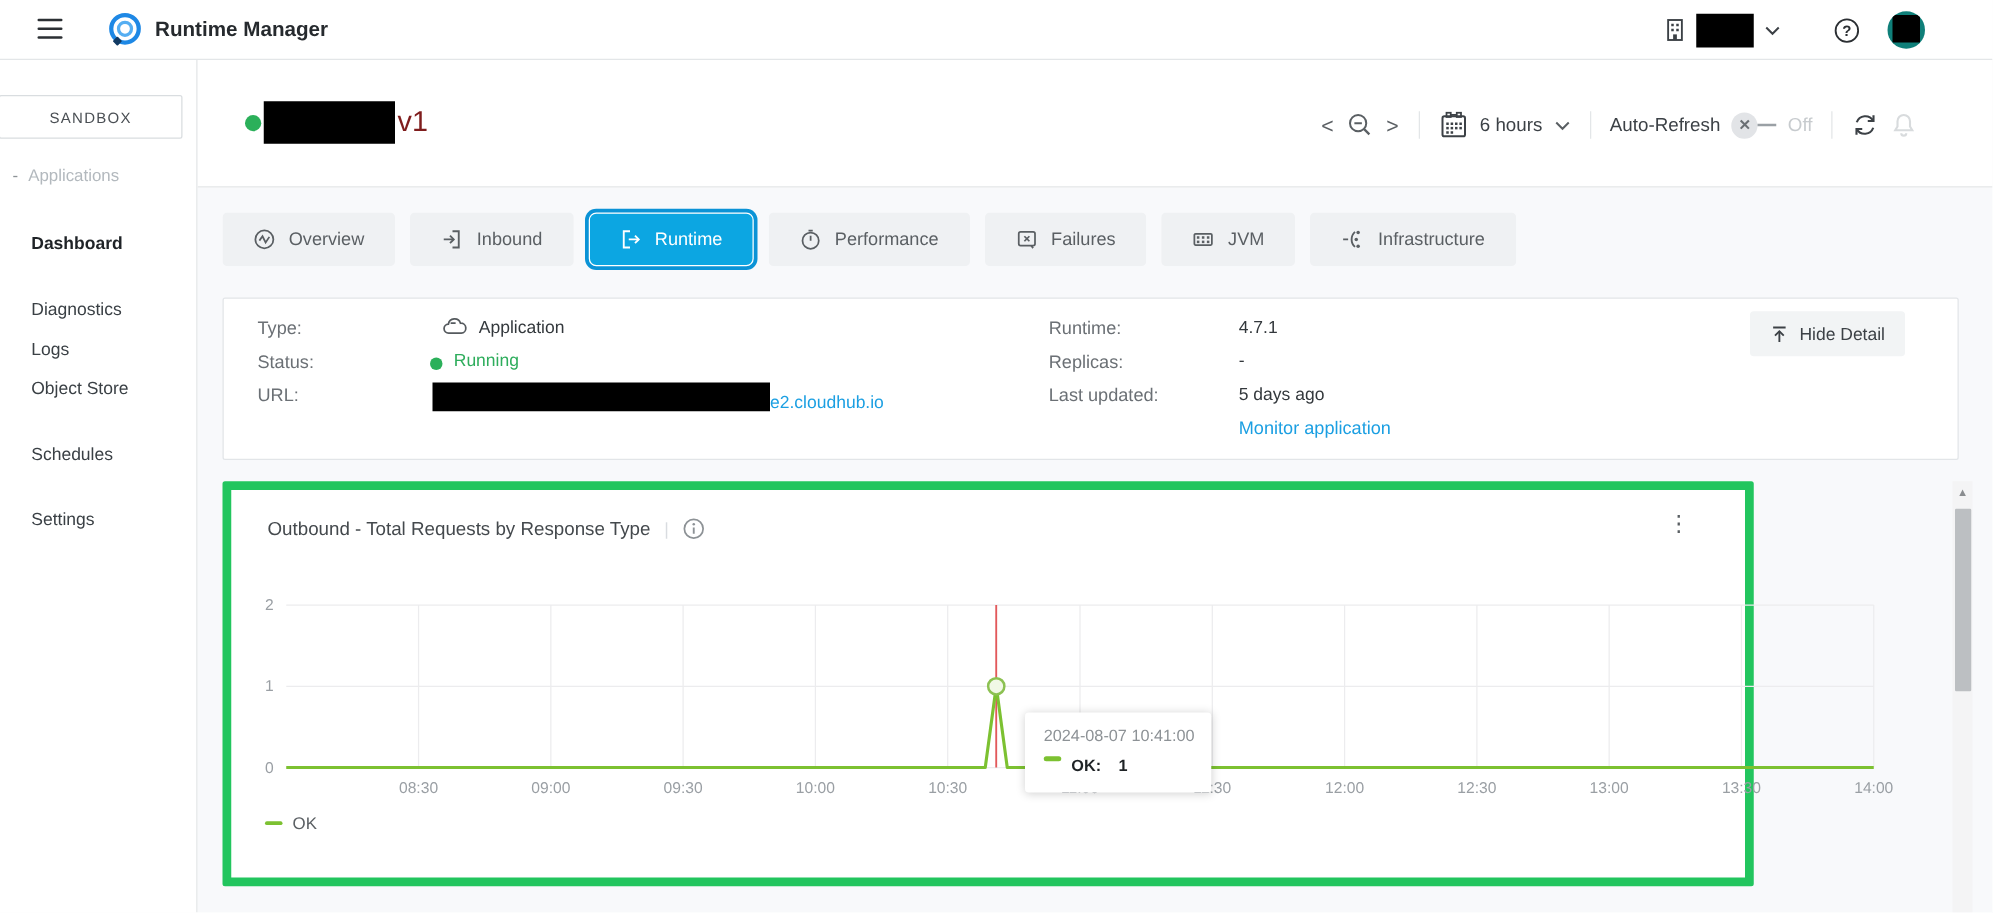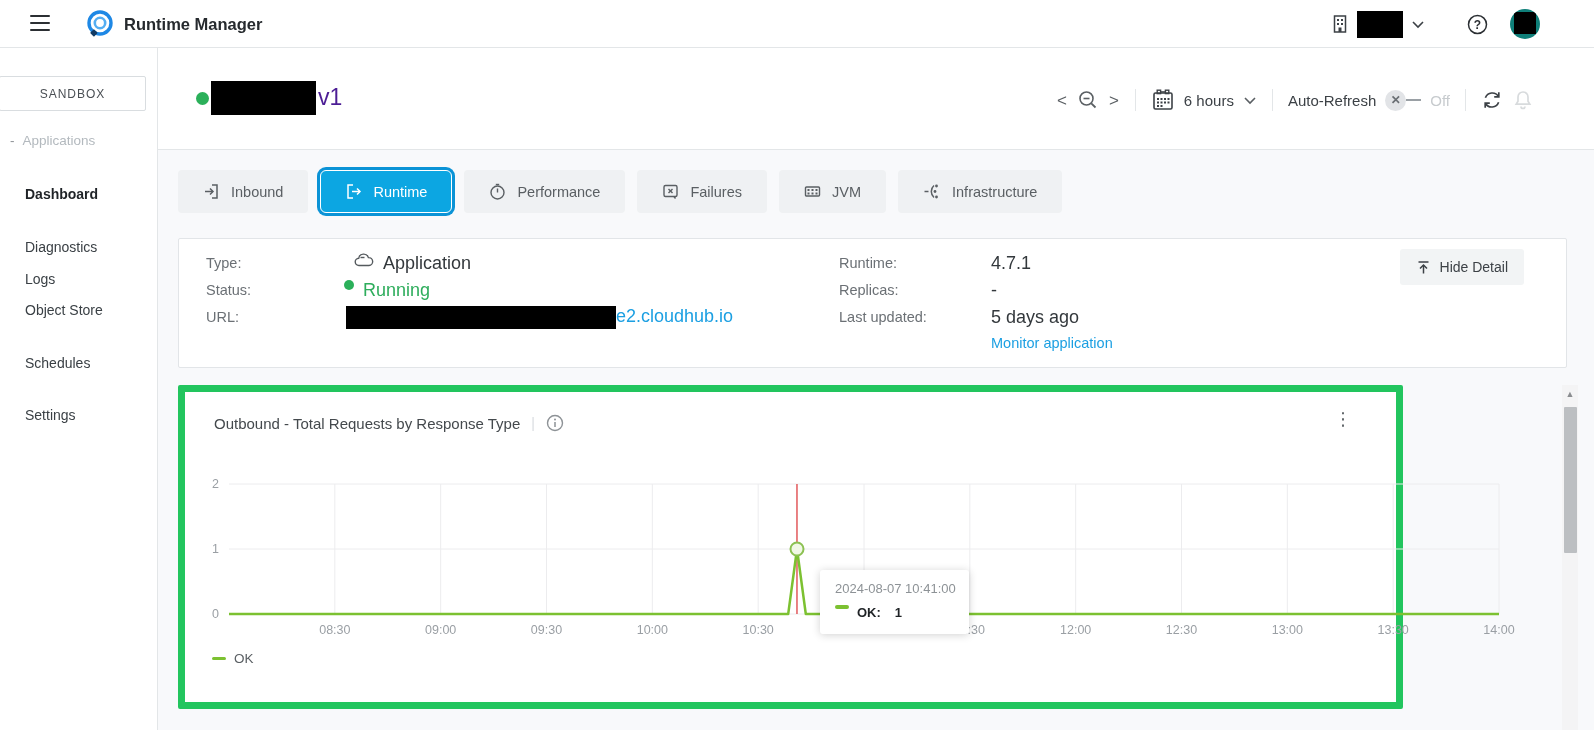--- a/index.html
+++ b/index.html
@@ -28,21 +28,21 @@
   #apps-label { position:absolute; left:10px; top:85px; font-size:13.5px; color:#b3b9be; cursor:pointer; }
   #apps-label .dash { margin-right:8px; color:#8d9296; }
   .side-item { position:absolute; left:25px; font-size:14px; color:#3a4045; cursor:pointer; white-space:nowrap; }
   .side-item.active { color:#1f2327; font-weight:700; }
 
   
   #main-bg { left:158px; top:48px; width:1436px; height:682px; background:#f8f9fb; }
   #title-band { left:158px; top:48px; width:1436px; height:102px; background:#fff; border-bottom:1px solid #e3e6e8; }
   #status-dot { left:196px; top:92px; width:13px; height:13px; border-radius:50%; background:#2bb05a; }
   #app-redact { left:211px; top:81px; width:105px; height:34px; }
-  #app-title-suffix { left:318px; top:84px; font-size:23px; color:#4c1d95; }
+  #app-title-suffix { left:318px; top:84px; font-size:23px; color:#7f1d1d; }
 
   #controls { right:60px; top:86px; display:flex; align-items:center; gap:9px; height:28px; }
   .ctl-chevron { font-size:17px; color:#5a5f63; cursor:pointer; line-height:1; padding:0 1px; }
   .divider { width:1px; height:22px; background:#e3e6e8; margin:0 6px; }
   #time-range-label { font-size:15px; color:#3c4146; cursor:pointer; }
   #auto-refresh-label { font-size:15px; color:#3c4146; }
   #toggle { display:flex; align-items:center; cursor:pointer; }
   #toggle .knob { width:21px; height:21px; border-radius:50%; background:#e2e4e7; color:#6a6f74; font-size:12px; font-weight:700;
     display:flex; align-items:center; justify-content:center; }
   #toggle .track { width:15px; height:2.5px; background:#9aa0a5; }
@@ -51,21 +51,21 @@
   
   #tabs { left:178px; top:170px; display:flex; gap:12px; height:43px; }
   .tab { display:flex; align-items:center; gap:11px; padding:0 24px; background:#eff1f3; border-radius:4px;
     font-size:14.5px; color:#5a5f63; cursor:pointer; border:1px solid transparent; }
   .tab svg { flex:0 0 auto; }
   .tab.active { background:#0ca6e2; color:#fff; border:1px solid #fff; box-shadow:0 0 0 3px #0b93d6; border-radius:6px; }
 
   
   #detail-card { left:178px; top:238px; width:1389px; height:130px; background:#fff; border:1px solid #e2e5e8; border-radius:2px; }
   .d-label { position:absolute; font-size:14.5px; color:#6b7075; }
-  .d-value { position:absolute; font-size:18px; color:#33383c; display:flex; align-items:flex-start; gap:9px; }
+  .d-value { position:absolute; font-size:14px; color:#33383c; display:flex; align-items:flex-end; gap:9px; }
   #status-value { color:#2ead5c; }
   #status-value .dot { width:10px; height:10px; border-radius:50%; background:#2bb05a; display:inline-block; }
   #url-redact { width:270px; height:23px; }
   .link { color:#1b9fe2; cursor:pointer; }
   #monitor-link { position:absolute; font-size:14.5px; }
   #hide-detail-btn { position:absolute; right:42px; top:10px; height:36px; display:flex; align-items:center; gap:9px;
     background:#f2f4f5; border-radius:3px; padding:0 16px; font-size:14px; color:#3c4146; cursor:pointer; }
 
   
   #chart-card { left:178px; top:385px; width:1225px; height:324px; background:#fff; border:7px solid #22c55e; border-radius:2px; }
@@ -215,20 +215,27 @@
     </span>
     <span>
       <svg class="icon" width="22" height="22" viewBox="0 0 22 22" fill="none" stroke="#d8dbdd" stroke-width="1.7">
           <path d="M11 3 a5 5 0 0 1 5 5 v4.2 l1.8 3 H4.2 L6 12.2 V8 a5 5 0 0 1 5-5 z"></path>
           <path d="M9 17.5 a2 2 0 0 0 4 0"></path>
         </svg>
     </span>
   </div>
 
   <div id="tabs" class="abs">
+    <div class="tab">
+      <svg class="icon" width="17" height="17" viewBox="0 0 17 17" fill="none" stroke="currentColor" stroke-width="1.4">
+          <circle cx="8.5" cy="8.5" r="7.2"></circle>
+          <polyline points="4.5,9.5 7,6 9.5,11 12.5,6.5"></polyline>
+        </svg>
+      <span>Overview</span>
+    </div>
     <div class="tab">
       <svg class="icon" width="17" height="17" viewBox="0 0 17 17" fill="none" stroke="currentColor" stroke-width="1.5">
           <polyline points="9,2 14,2 14,15 9,15"></polyline>
           <line x1="2" y1="8.5" x2="10" y2="8.5"></line>
           <polyline points="7,5.5 10,8.5 7,11.5"></polyline>
         </svg>
       <span>Inbound</span>
     </div>
     <div class="tab active">
       <svg class="icon" width="17" height="17" viewBox="0 0 17 17" fill="none" stroke="currentColor" stroke-width="1.5">

